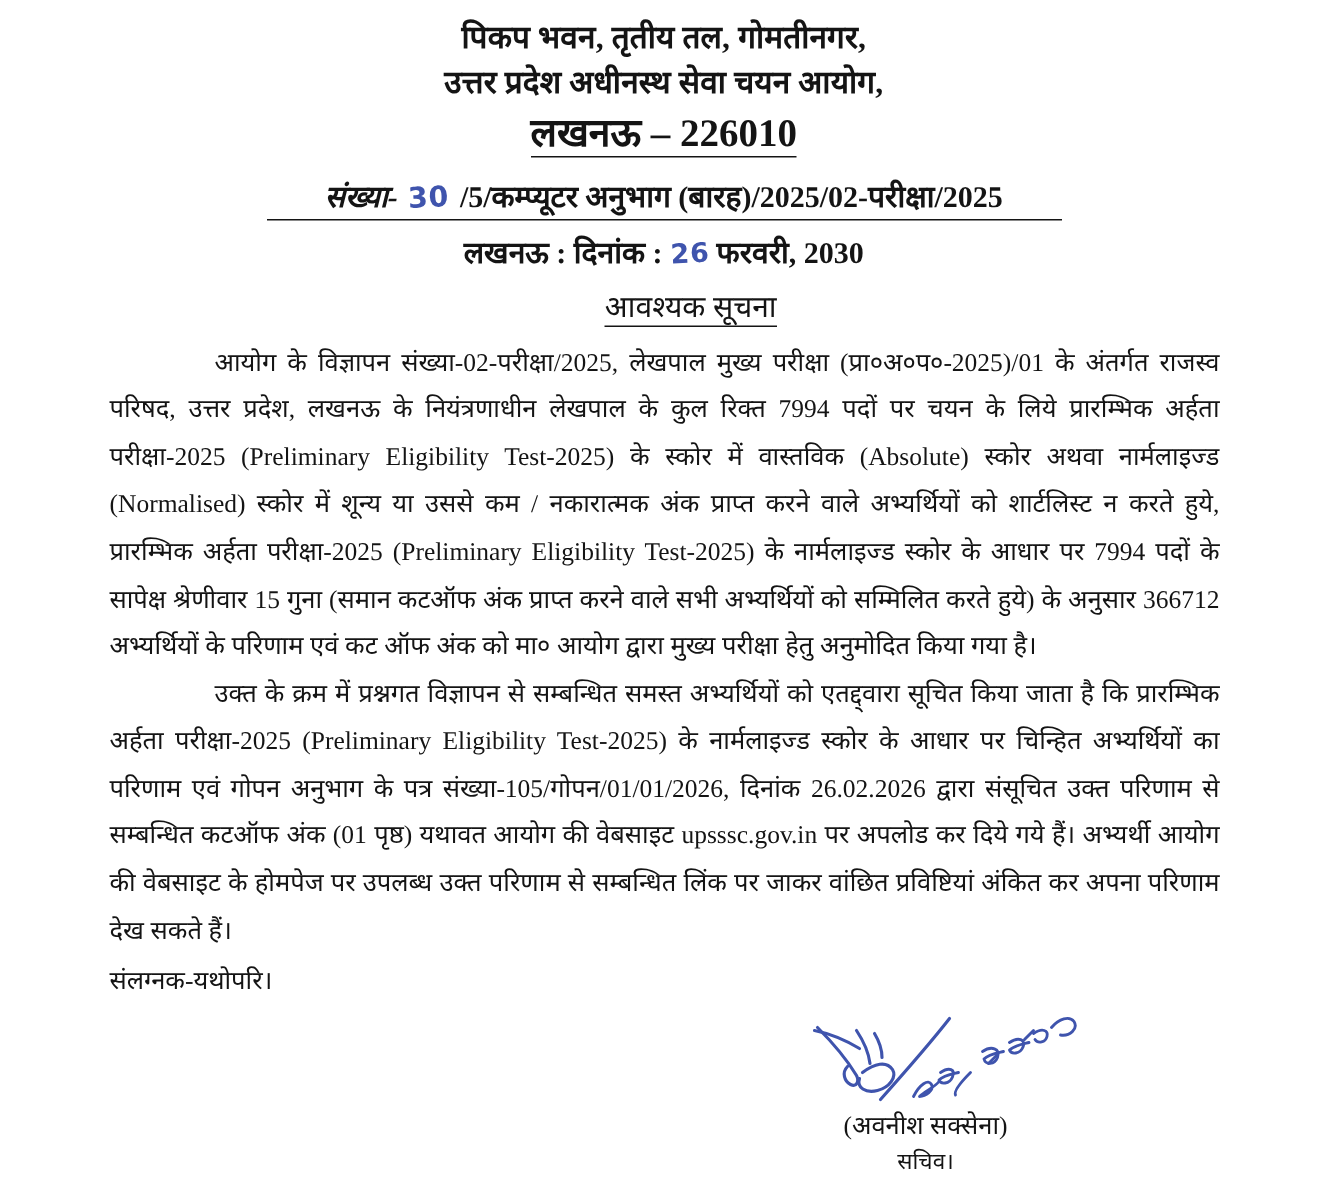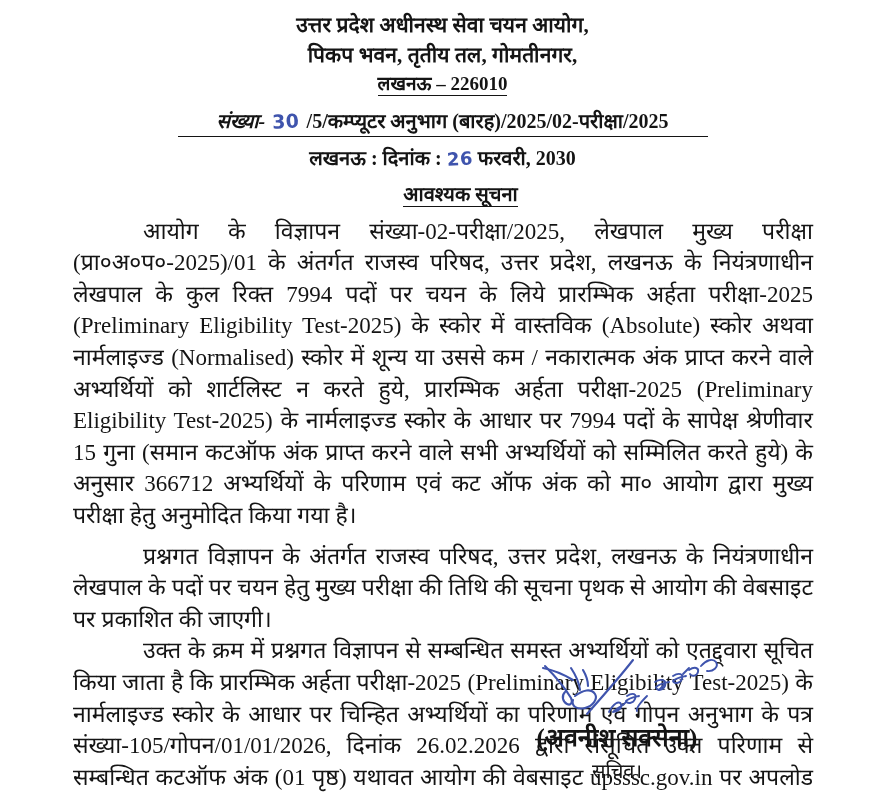--- a/index.html
+++ b/index.html
@@ -29,21 +29,21 @@
     text-align: center;
     padding-top: 11px;
   }
   .letterhead .lh-line {
     font-size: 21px;
     font-weight: 700;
     line-height: 1.42;
     letter-spacing: 0.1px;
   }
   .letterhead .lh-pin {
-    font-size: 19px;
+    font-size: 26px;
     font-weight: 700;
     line-height: 1.42;
   }
   .lh-pin span.ul {
     border-bottom: 1.6px solid #141414;
     padding-bottom: 1px;
   }
 
   
   .refrow {
@@ -72,37 +72,37 @@
     font-size: 20px;
     font-weight: 700;
     margin-top: 7px;
   }
   .dateline .ink { font-size: 18px; padding: 0 5px; }
 
   
   .doc-title {
     text-align: center;
     font-size: 20px;
-    font-weight: 700;
+    font-weight: 400;
     margin-top: 9px;
     padding-left: 36px;
   }
   .doc-title span {
     border-bottom: 1.7px solid #141414;
     padding-bottom: 1px;
   }
 
   
   .body-block {
     margin: 0 auto;
     width: 740px;
     padding-left: 1px;
   }
   p.para {
-    font-size: 23px;
+    font-size: 17px;
     line-height: 31.6px;
     text-align: justify;
     text-justify: inter-word;
     margin: 0;
     text-indent: 70px;
     word-spacing: 0.2px;
   }
   p.para.tight { margin-top: 0; }
   p.para.gap { margin-top: 9px; }
   p.noindent {
@@ -120,56 +120,56 @@
   }
   .sign-scribble {
     position: relative;
     height: 74px;
     width: 260px;
     margin: 0 auto;
     pointer-events: none;
   }
   .sign-scribble svg { display: block; }
   .signatory {
-    font-size: 25px;
-    font-weight: 700;
+    font-size: 17px;
+    font-weight: 400;
     line-height: 1.45;
     margin-top: -6px;
   }
   .designation {
-    font-size: 20px;
+    font-size: 15px;
     line-height: 1.5;
     text-align: center;
   }
 </style>
 </head>
 <body>
 
 <div class="page">
 
   <div class="letterhead">
+    <div class="lh-line">पिकप भवन, तृतीय तल, गोमतीनगर,</div>
     <div class="lh-line">उत्तर प्रदेश अधीनस्थ सेवा चयन आयोग,</div>
-    <div class="lh-line">पिकप भवन, तृतीय तल, गोमतीनगर,</div>
     <div class="lh-pin"><span class="ul">लखनऊ – 226010</span></div>
   </div>
 
   <div class="refrow">
     <span class="ref-label">संख्या-</span><span class="ink">30</span><span>/5/कम्प्यूटर अनुभाग (बारह)/2025/02-परीक्षा/2025</span>
   </div>
 
   <div class="dateline">
     <span>लखनऊ : दिनांक :</span><span class="ink">26</span><span>फरवरी, 2030</span>
   </div>
 
   <div class="doc-title"><span>आवश्यक सूचना</span></div>
 
   <div class="body-block">
     <p class="para gap">आयोग के विज्ञापन संख्या-02-परीक्षा/2025, लेखपाल मुख्य परीक्षा (प्रा०अ०प०-2025)/01 के अंतर्गत राजस्व परिषद, उत्तर प्रदेश, लखनऊ के नियंत्रणाधीन लेखपाल के कुल रिक्त 7994 पदों पर चयन के लिये प्रारम्भिक अर्हता परीक्षा-2025 (Preliminary Eligibility Test-2025) के स्कोर में वास्तविक (Absolute) स्कोर अथवा नार्मलाइज्ड (Normalised) स्कोर में शून्य या उससे कम / नकारात्मक अंक प्राप्त करने वाले अभ्यर्थियों को शार्टलिस्ट न करते हुये, प्रारम्भिक अर्हता परीक्षा-2025 (Preliminary Eligibility Test-2025) के नार्मलाइज्ड स्कोर के आधार पर 7994 पदों के सापेक्ष श्रेणीवार 15 गुना (समान कटऑफ अंक प्राप्त करने वाले सभी अभ्यर्थियों को सम्मिलित करते हुये) के अनुसार 366712 अभ्यर्थियों के परिणाम एवं कट ऑफ अंक को मा० आयोग द्वारा मुख्य परीक्षा हेतु अनुमोदित किया गया है।</p>
-    <p class="para gap">प्रश्नगत विज्ञापन के अंतर्गत राजस्व परिषद, उत्तर प्रदेश, लखनऊ के नियंत्रणाधीन लेखपाल के पदों पर चयन हेतु मुख्य परीक्षा की तिथि की सूचना पृथक से आयोग की वेबसाइट पर प्रकाशित की जाएगी।</p>
     <p class="para tight">उक्त के क्रम में प्रश्नगत विज्ञापन से सम्बन्धित समस्त अभ्यर्थियों को एतद्द्वारा सूचित किया जाता है कि प्रारम्भिक अर्हता परीक्षा-2025 (Preliminary Eligibility Test-2025) के नार्मलाइज्ड स्कोर के आधार पर चिन्हित अभ्यर्थियों का परिणाम एवं गोपन अनुभाग के पत्र संख्या-105/गोपन/01/01/2026, दिनांक 26.02.2026 द्वारा संसूचित उक्त परिणाम से सम्बन्धित कटऑफ अंक (01 पृष्ठ) यथावत आयोग की वेबसाइट upsssc.gov.in पर अपलोड कर दिये गये हैं। अभ्यर्थी आयोग की वेबसाइट के होमपेज पर उपलब्ध उक्त परिणाम से सम्बन्धित लिंक पर जाकर वांछित प्रविष्टियां अंकित कर अपना परिणाम देख सकते हैं।</p>
+    <p class="para noindent">संलग्नक-यथोपरि।</p>
   </div>
 
   <div class="sign-area">
     <div class="sign-scribble">
       <svg width="260" height="74" viewBox="0 0 260 74" xmlns="http://www.w3.org/2000/svg" aria-hidden="true">
         <g fill="none" stroke="#3f54ad" stroke-width="2.1" stroke-linecap="round" stroke-linejoin="round">
           <path d="M58 14 C70 26, 78 36, 84 46 C86 50, 84 54, 80 52 C76 50, 74 44, 78 40"></path>
           <path d="M84 16 C88 22, 92 30, 93 38"></path>
           <path d="M96 18 C99 23, 101 29, 101 34"></path>
           <path d="M88 44 C96 38, 104 36, 108 42 C111 47, 106 54, 98 56 C90 58, 84 54, 86 48"></path>

